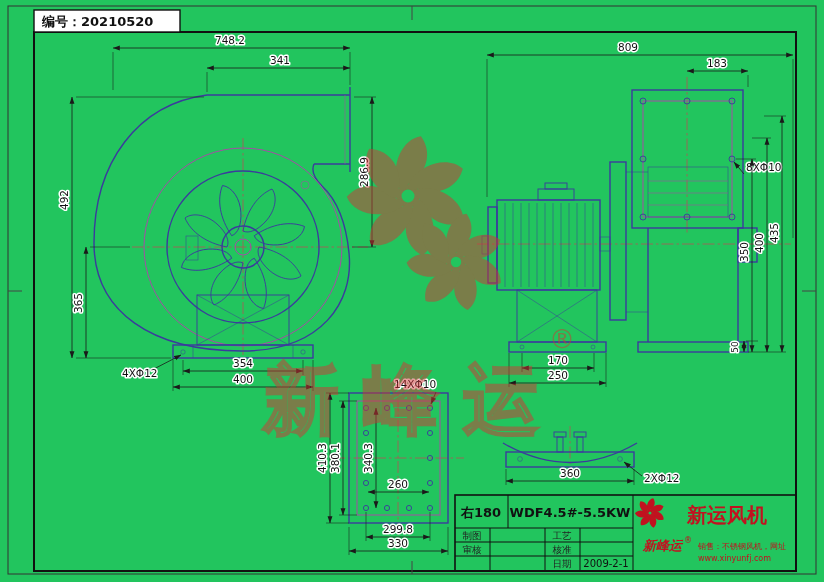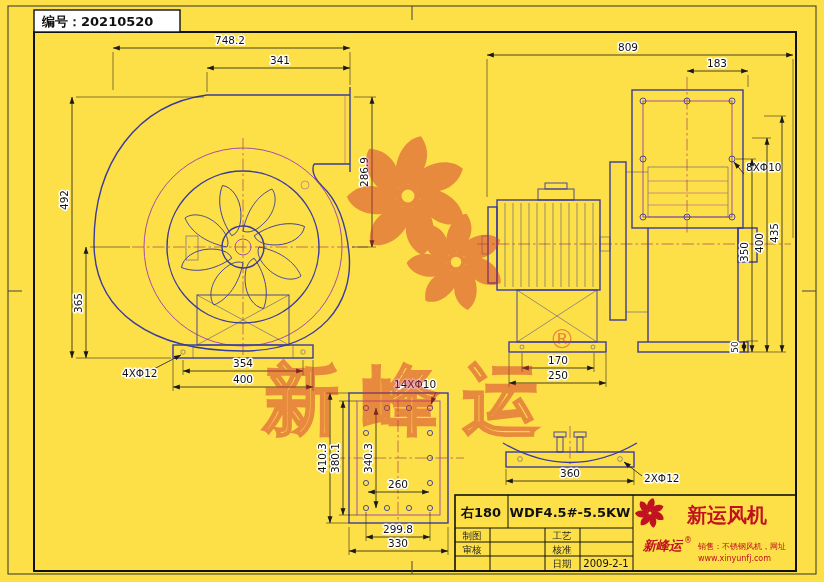--- a/index.html
+++ b/index.html
@@ -1,16 +1,16 @@
 <!DOCTYPE html>
 <html><head>
 <meta charset="utf-8">
 <style>
   html,body{margin:0;padding:0;background:#ffffff;}
-  .sheet{position:relative;width:824px;height:582px;background:#fde047;overflow:hidden;
+  .sheet{position:relative;width:824px;height:582px;background:#22c55e;overflow:hidden;
          font-family:"DejaVu Sans","Liberation Sans",sans-serif;}
   svg{position:absolute;left:0;top:0;}
   .frame{fill:none;stroke:#333;stroke-width:1;}
   .frame2{fill:none;stroke:#111;stroke-width:2;}
   .tick{stroke:#444;stroke-width:1;}
   .geo{fill:none;stroke:#3b3b9d;stroke-width:1.4;}
   .geo1{fill:none;stroke:#3b3b9d;stroke-width:0.9;}
   .geot{fill:none;stroke:#3b3b9d;stroke-width:0.5;}
   .geo2{fill:none;stroke:#a64ca6;stroke-width:1;}
   .geo2t{fill:none;stroke:#a64ca6;stroke-width:0.55;}

